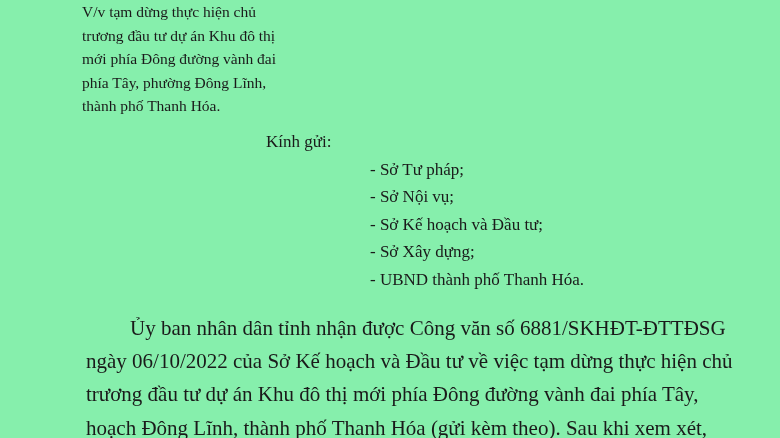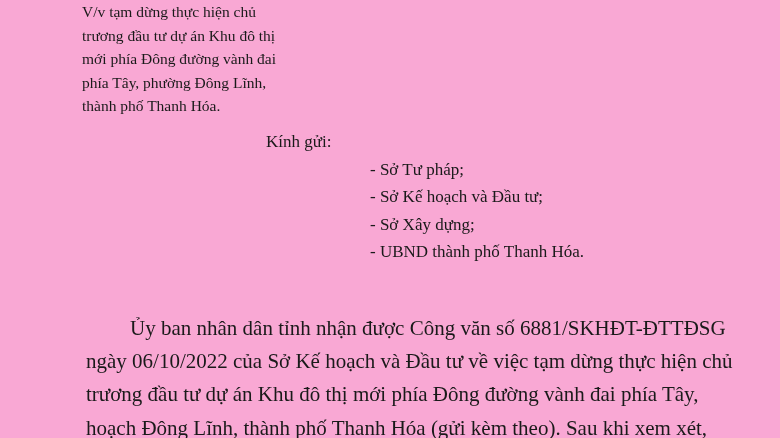--- a/index.html
+++ b/index.html
@@ -11,21 +11,21 @@
     width: 780px;
     height: 438px;
     overflow: hidden;
     font-family: "Liberation Serif", "DejaVu Serif", serif;
     color: #1a1a1a;
   }
   .page {
     position: relative;
     width: 780px;
     height: 438px;
-    background: #f9a8d4;
+    background: #86efac;
   }
   
   .subject {
     position: absolute;
     left: 82px;
     top: 0px;
     width: 240px;
     font-size: 15.5px;
     line-height: 1.52;
     text-align: left;
@@ -89,20 +89,21 @@
     <span class="line">V/v tạm dừng thực hiện chủ</span>
     <span class="line">trương đầu tư dự án Khu đô thị</span>
     <span class="line">mới phía Đông đường vành đai</span>
     <span class="line">phía Tây, phường Đông Lĩnh,</span>
     <span class="line">thành phố Thanh Hóa.</span>
   </div>
 
   <div class="recipients">
     <span class="heading">Kính gửi:</span>
     <span class="item">- Sở Tư pháp;</span>
+    <span class="item">- Sở Nội vụ;</span>
     <span class="item">- Sở Kế hoạch và Đầu tư;</span>
     <span class="item">- Sở Xây dựng;</span>
     <span class="item">- UBND thành phố Thanh Hóa.</span>
   </div>
 
   <div class="body-para">
     <span class="first-line">Ủy ban nhân dân tỉnh nhận được Công văn số 6881/SKHĐT-ĐTTĐSG</span>
     <span class="line">ngày 06/10/2022 của Sở Kế hoạch và Đầu tư về việc tạm dừng thực hiện chủ</span>
     <span class="line">trương đầu tư dự án Khu đô thị mới phía Đông đường vành đai phía Tây,</span>
     <span class="line">hoạch Đông Lĩnh, thành phố Thanh Hóa (gửi kèm theo). Sau khi xem xét,</span>

